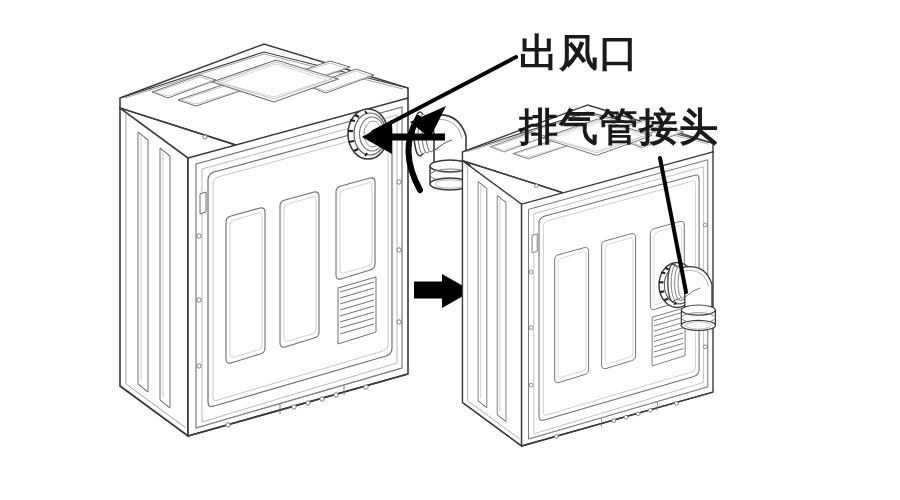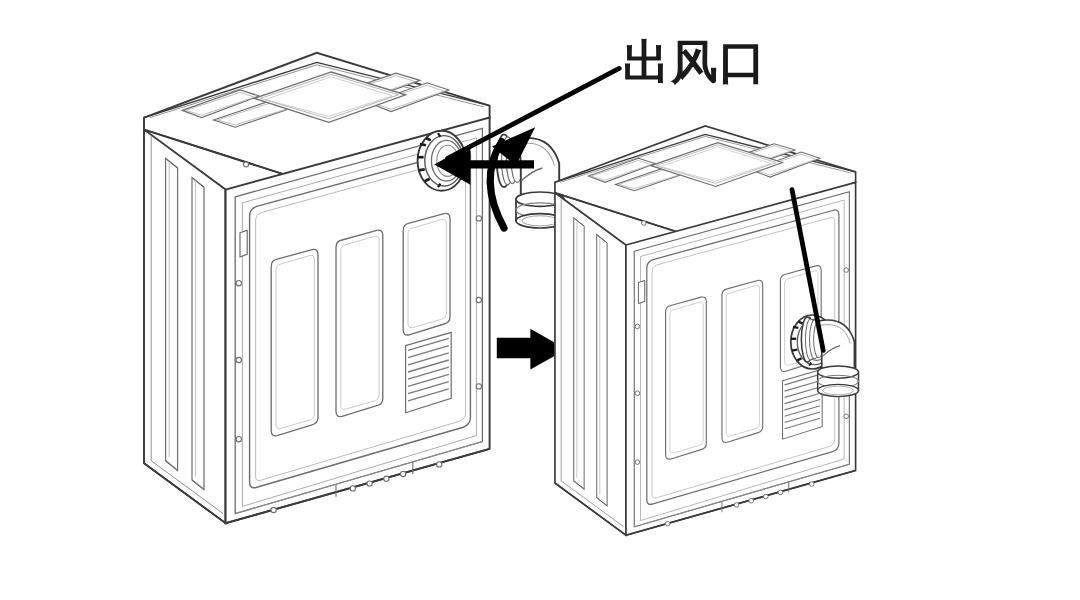--- a/index.html
+++ b/index.html
@@ -182,14 +182,15 @@
     </g>
     <g transform="translate(695,288) scale(0.85)">
       <use href="#elbow-connector"></use>
     </g>
 
     <path d="M516,57 L373,132" fill="none" stroke="#000000" stroke-width="4" stroke-linecap="round"></path>
     <path d="M660,158 L686,292" fill="none" stroke="#000000" stroke-width="4" stroke-linecap="round"></path>
   </svg>
 
   <div class="label" id="label-air-outlet">出风口</div>
+  <div class="label" id="label-exhaust-connector">排气管接头</div>
 
 </div>
 
 </body></html>

